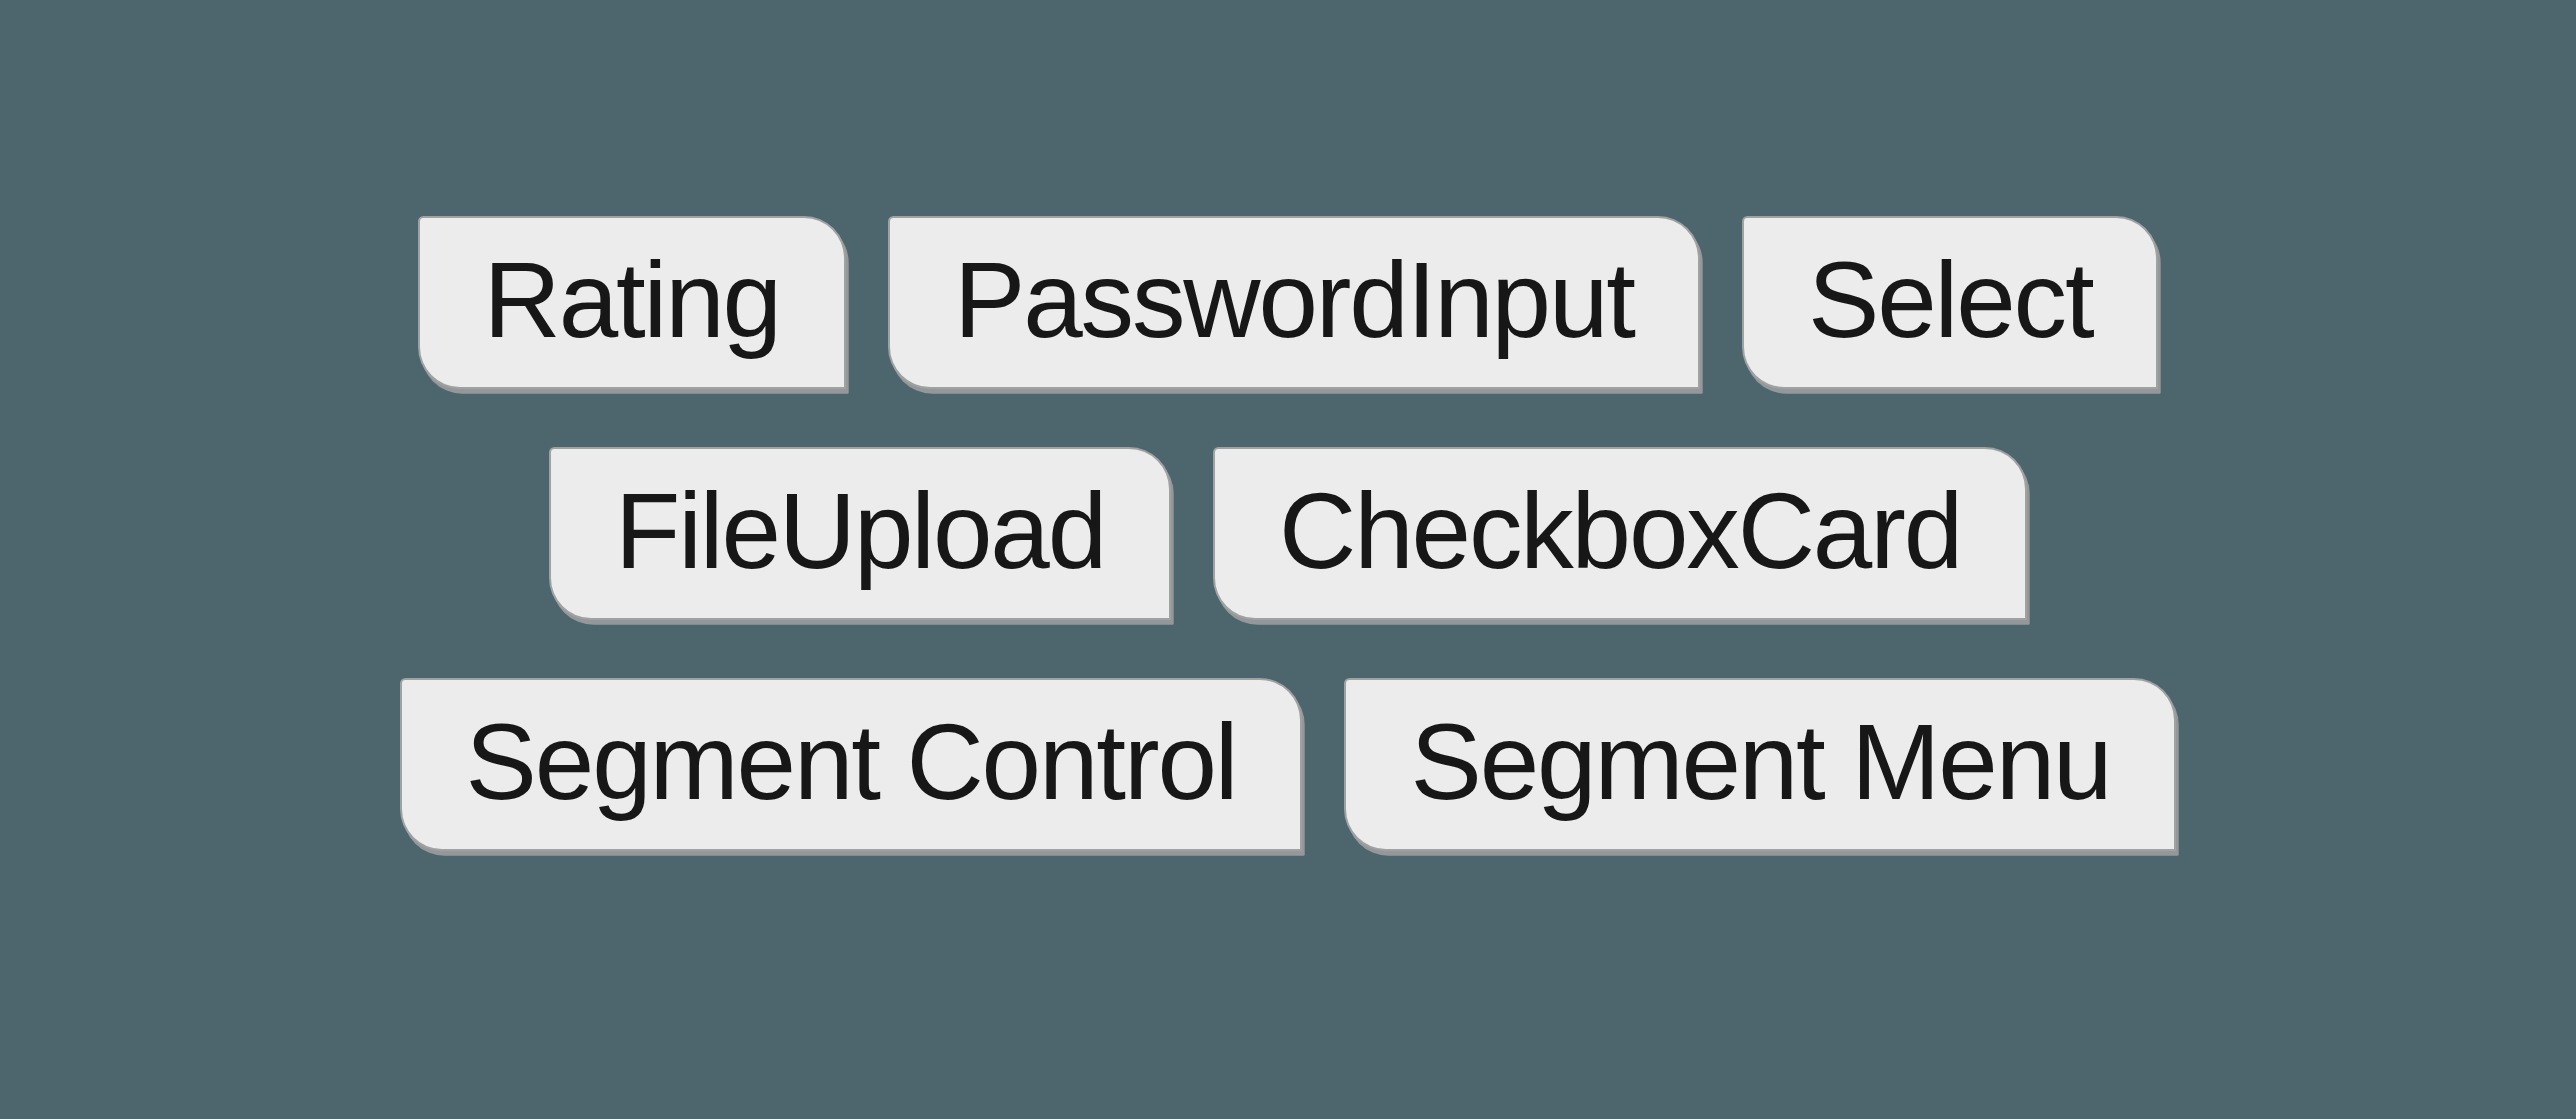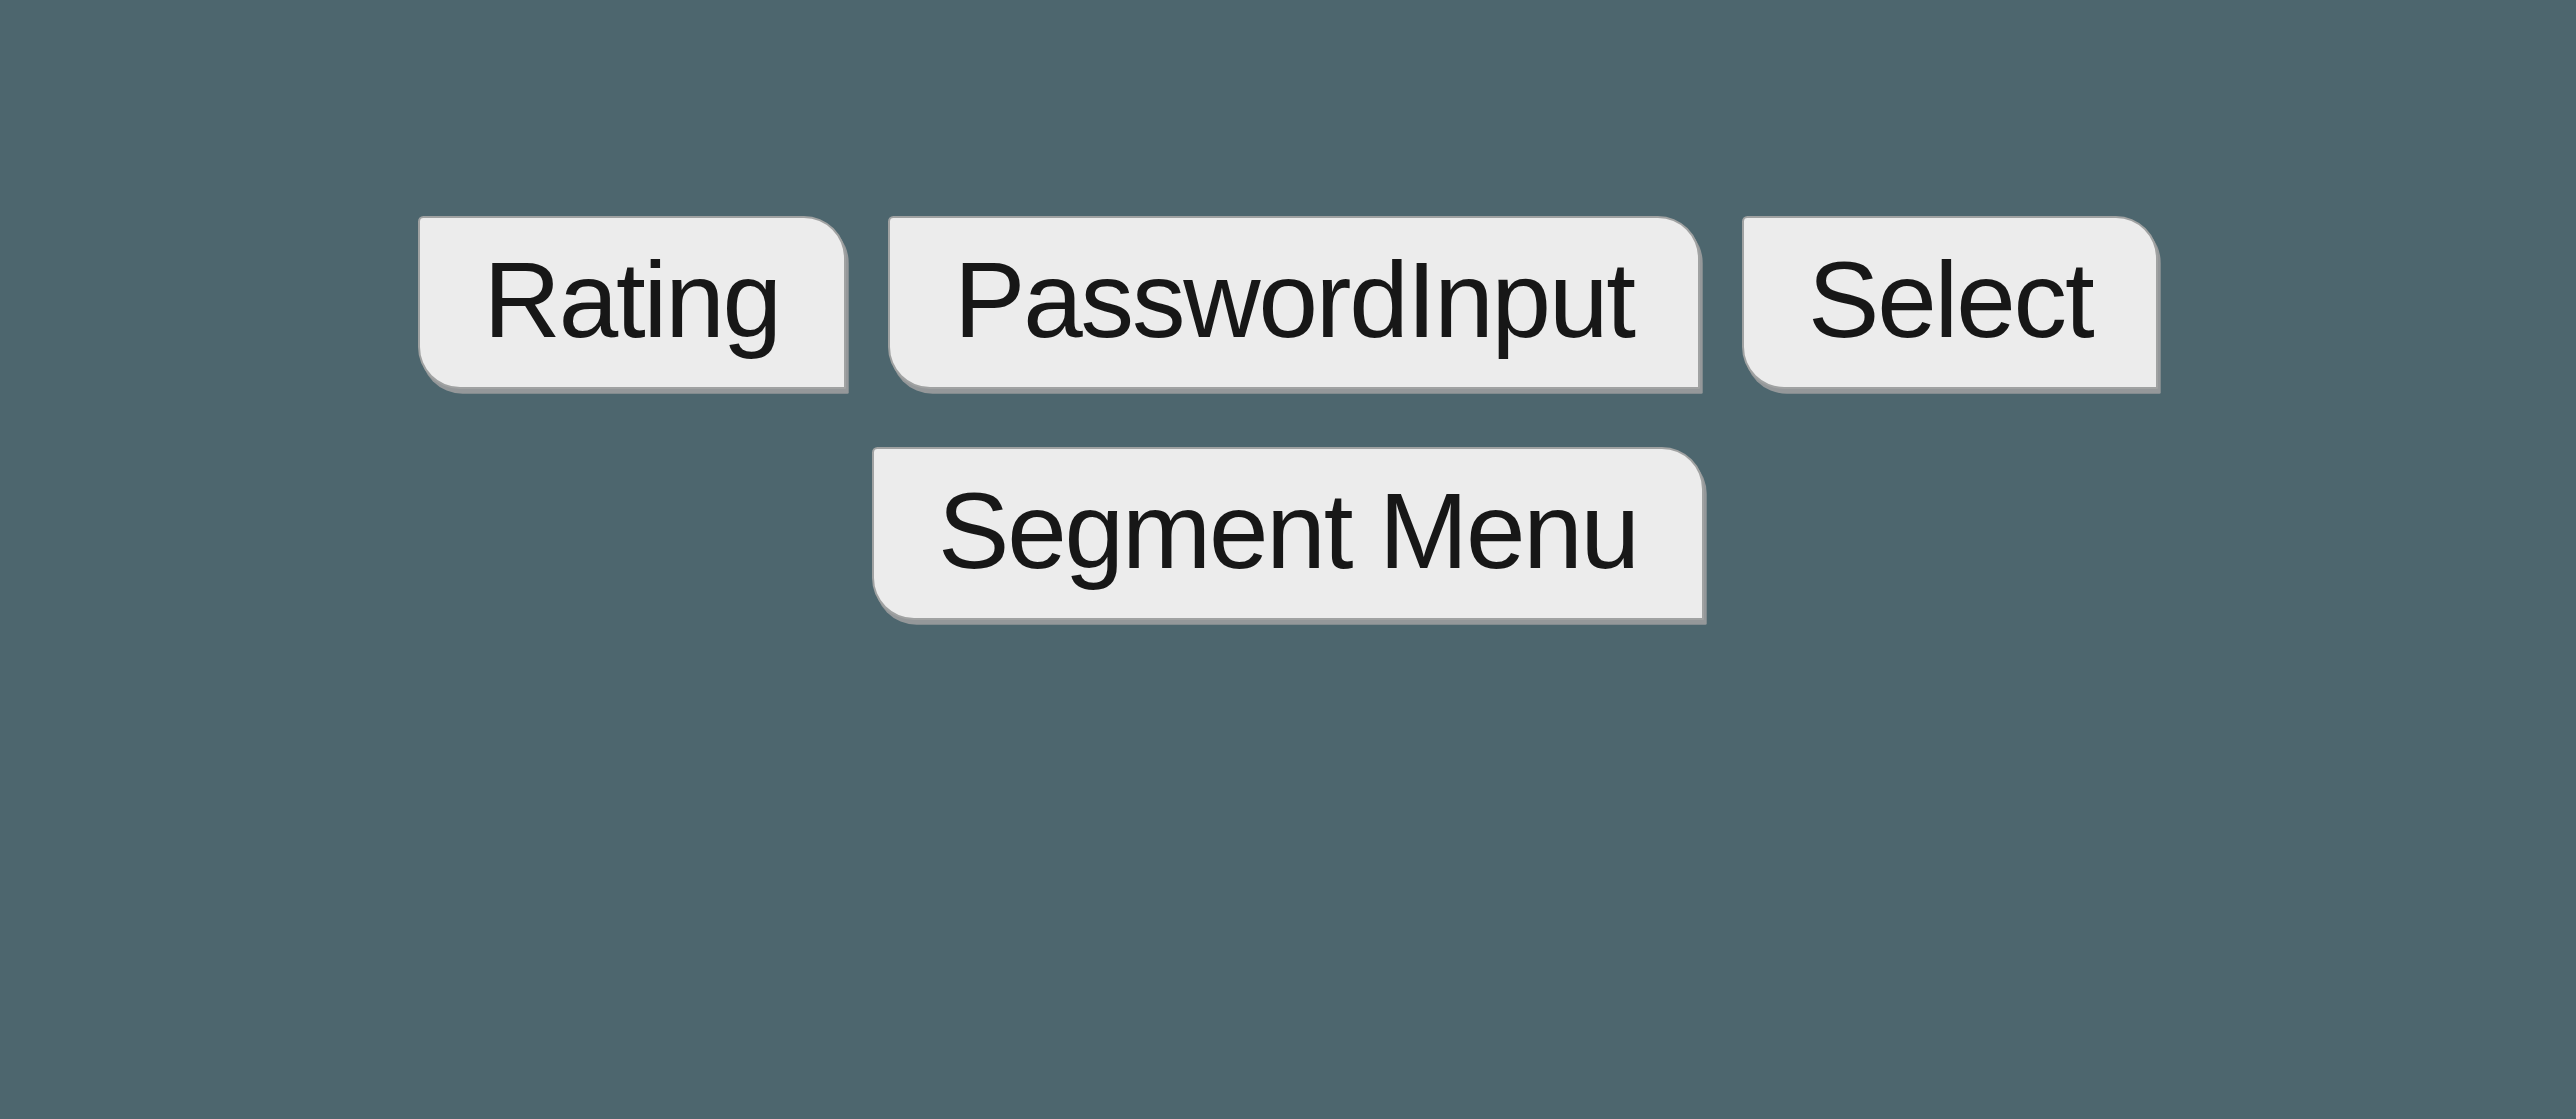--- a/index.html
+++ b/index.html
@@ -56,20 +56,25 @@
 
 <div class="canvas">
   <div class="rows">
 
     <div class="tag-row">
       <div class="tag">Rating</div>
       <div class="tag">PasswordInput</div>
       <div class="tag">Select</div>
     </div>
 
+    <div class="tag-row">
+      <div class="tag">FileUpload</div>
+      <div class="tag">CheckboxCard</div>
+    </div>
 
     <div class="tag-row">
+      <div class="tag">Segment Control</div>
       <div class="tag">Segment Menu</div>
     </div>
 
   </div>
 </div>
 
 
 </body></html>

